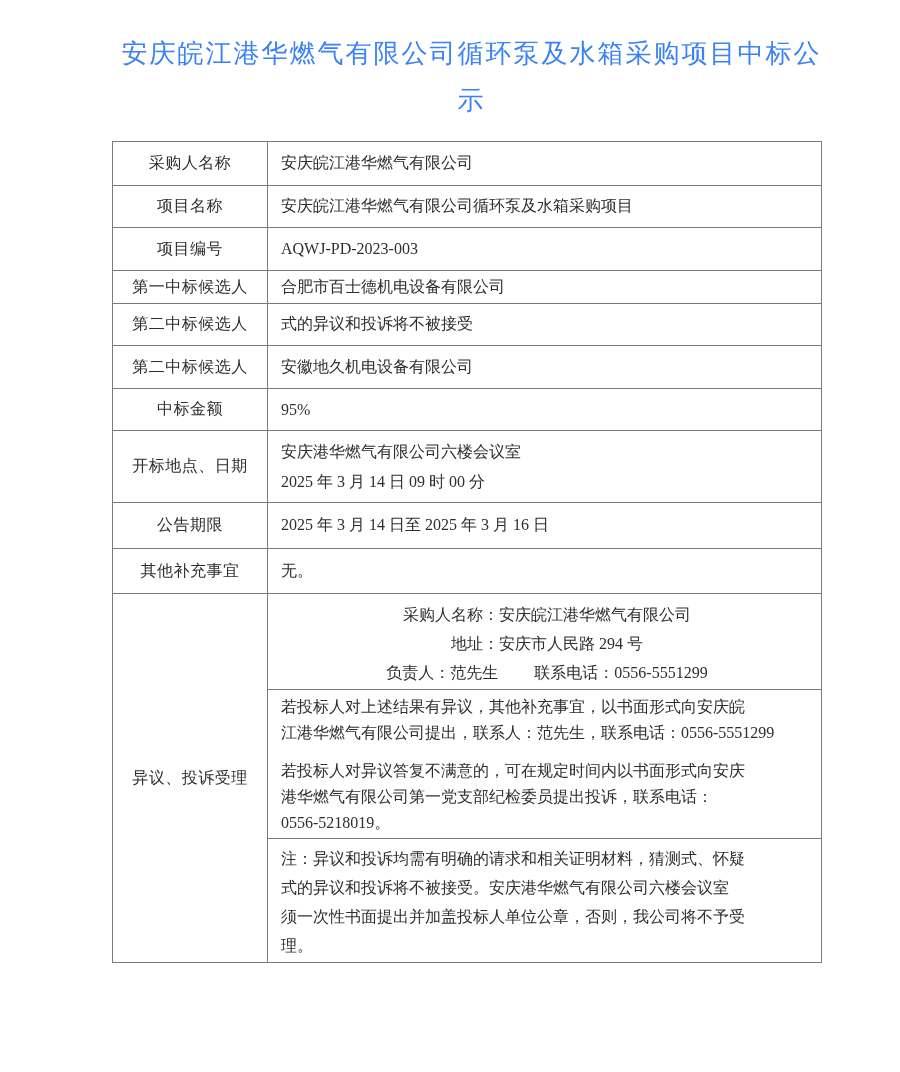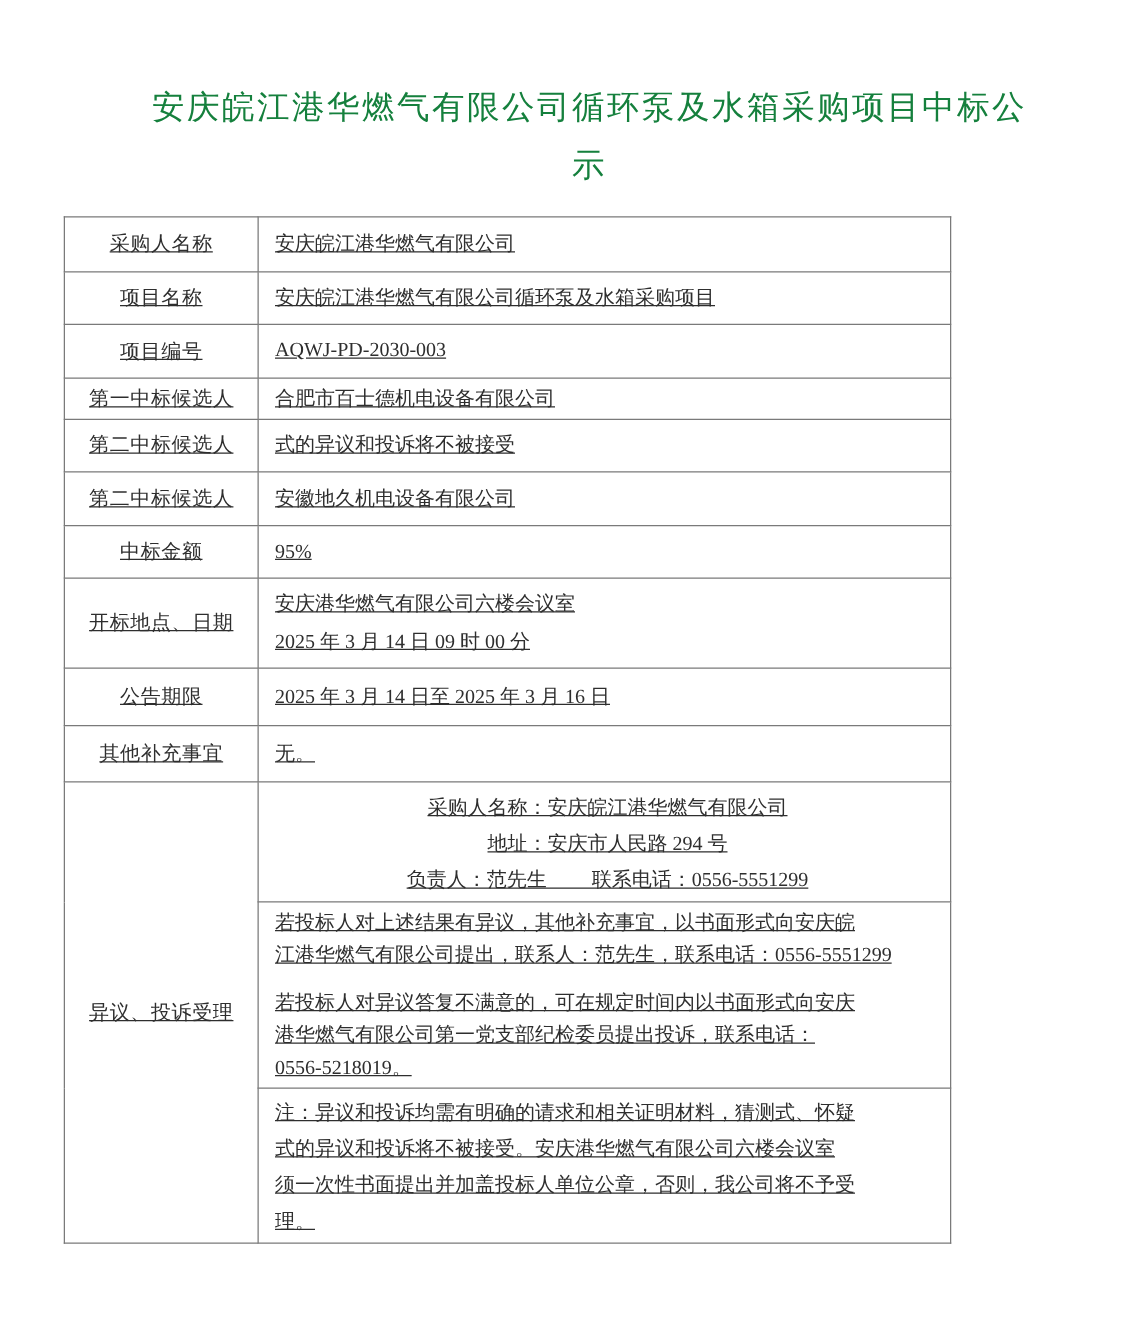--- a/index.html
+++ b/index.html
@@ -4,36 +4,35 @@
 <style>
   * { margin:0; padding:0; box-sizing:border-box; }
   html, body { width:900px; height:1072px; }
   body {
     background:#ffffff;
     font-family:"Liberation Serif","DejaVu Serif",serif;
     color:#2e2e2e;
     overflow:hidden;
   }
   .title {
-    padding-top:62px;
+    padding-top:30px;
     margin-left:117px;
     width:709px;
     text-align:center;
     font-size:26px;
     line-height:47px;
     letter-spacing:2px;
     font-weight:400;
-    color:#15803d;
+    color:#3b82f6;
   }
   table.doc {
     border-collapse:collapse;
-    margin:17px 0 0 51px;
+    margin:17px 0 0 112px;
     width:709px;
     table-layout:fixed;
-    text-decoration:underline;
   }
   table.doc td {
     border:1px solid #7a7a7a;
     font-size:16px;
     vertical-align:middle;
   }
   td.lbl {
     text-align:center;
     padding:2px 4px;
     letter-spacing:0.5px;
@@ -69,21 +68,21 @@
     <td class="val">安庆皖江港华燃气有限公司</td>
   </tr>
 
   <tr style="height:42px">
     <td class="lbl">项目名称</td>
     <td class="val">安庆皖江港华燃气有限公司循环泵及水箱采购项目</td>
   </tr>
 
   <tr style="height:43px">
     <td class="lbl">项目编号</td>
-    <td class="val">AQWJ-PD-2030-003</td>
+    <td class="val">AQWJ-PD-2023-003</td>
   </tr>
 
   <tr style="height:33px">
     <td class="lbl">第一中标候选人</td>
     <td class="val">合肥市百士德机电设备有限公司</td>
   </tr>
 
   <tr style="height:42px">
     <td class="lbl">第二中标候选人</td>
     <td class="val">式的异议和投诉将不被接受</td>

